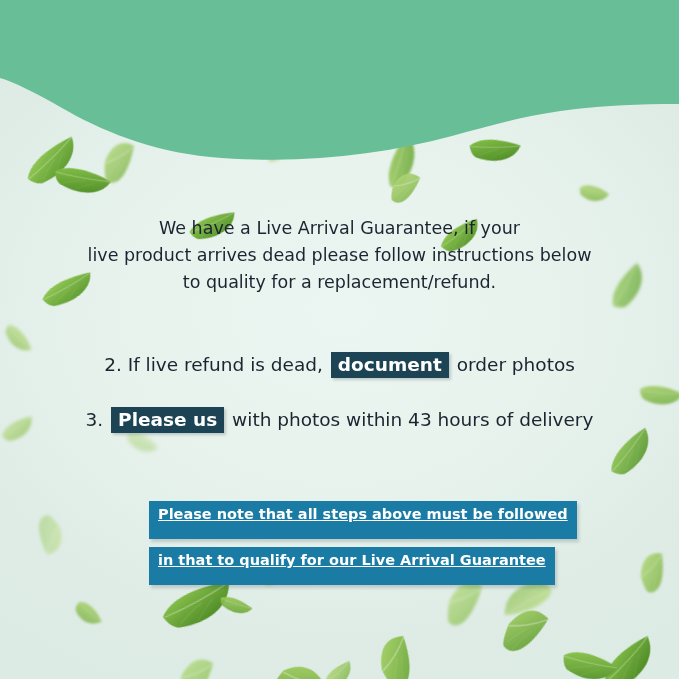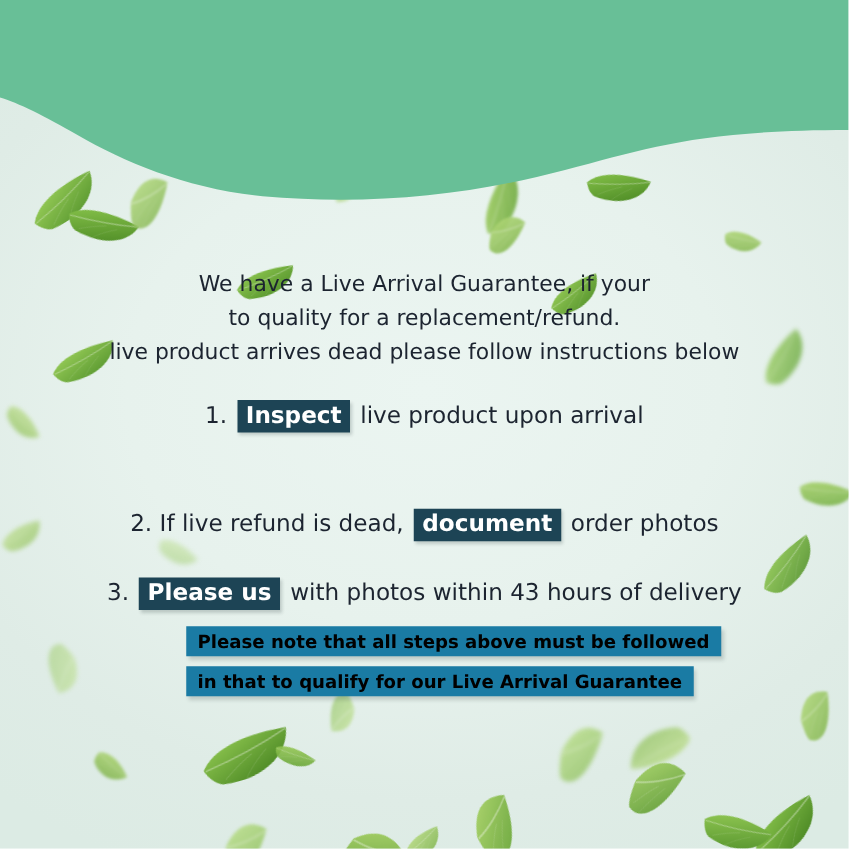--- a/index.html
+++ b/index.html
@@ -118,29 +118,30 @@
   
   #notice {
     position: absolute;
     top: 501px;
     left: 149px;
     width: 400px;
   }
   .notice-bar {
     display: inline-block;
     background: #1a7ba4;
-    color: #000000;
+    color: #ffffff;
     font-family: "DejaVu Sans", sans-serif;
     font-weight: bold;
     font-size: 14.5px;
     line-height: 17px;
-    padding: 5px 9px 2px 9px;
+    padding: 5px 9px 16px 9px;
     white-space: nowrap;
     box-shadow: 2px 3px 3px rgba(40,60,60,0.20);
     margin-bottom: 8px;
+    text-decoration: underline;
   }
 </style>
 </head>
 <body>
 
 <div id="poster">
 
   <div id="leaf-layer">
       <div class="leaf" style="left: 0px; top: 20px; width: 46px; height: 24px; opacity: 0.95; transform: rotate(35deg); filter: blur(1.2px);">
         <svg viewBox="0 0 100 50" preserveAspectRatio="none" xmlns="http://www.w3.org/2000/svg">
@@ -628,32 +629,26 @@
                C 150,151 100,130 62,108
                C 36,93 14,82 0,78 Z" fill="#68bf97"></path>
     </svg>
   </div>
 
 
   <div id="content">
 
     <div id="intro">
       <span class="line">We have a Live Arrival Guarantee, if your</span>
+      <span class="line">live product arrives dead please follow instructions below</span>
       <span class="line">to quality for a replacement/refund.</span>
-      <span class="line">live product arrives dead please follow instructions below</span>
     </div>
 
     <div id="steps">
 
-      <div class="step">
-        <span class="step-num">1.</span>
-        <span class="step-before"></span>
-        <span class="hl" style="background: rgb(29, 68, 85);">Inspect</span>
-        <span class="step-after">live product upon arrival</span>
-      </div>
 
       <div class="step">
         <span class="step-num">2.</span>
         <span class="step-before">If live refund is dead,</span>
         <span class="hl" style="background: rgb(29, 68, 85); margin-top: 32px;">document</span>
         <span class="step-after">order photos</span>
       </div>
 
       <div class="step">
         <span class="step-num">3.</span>

